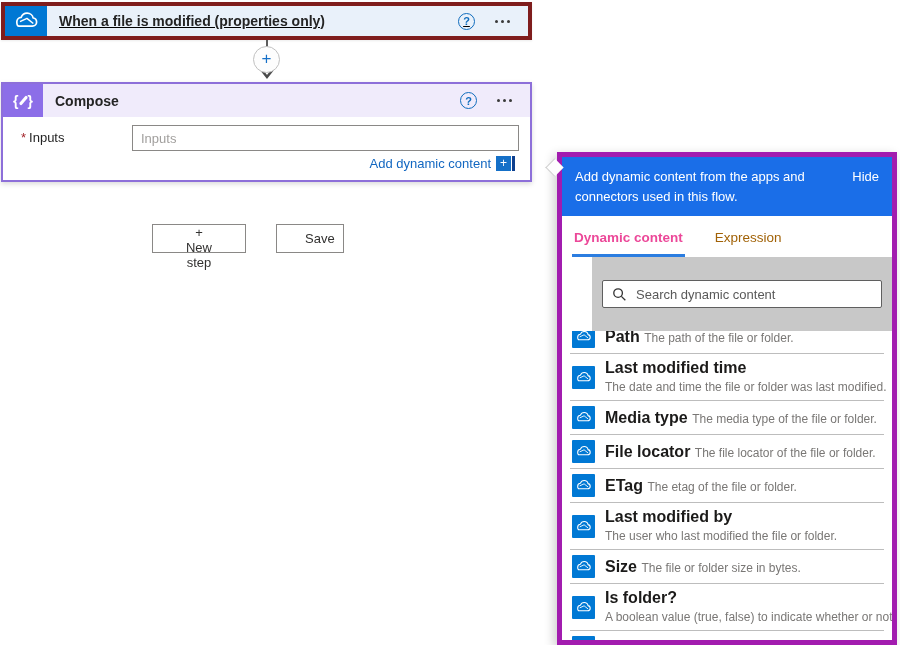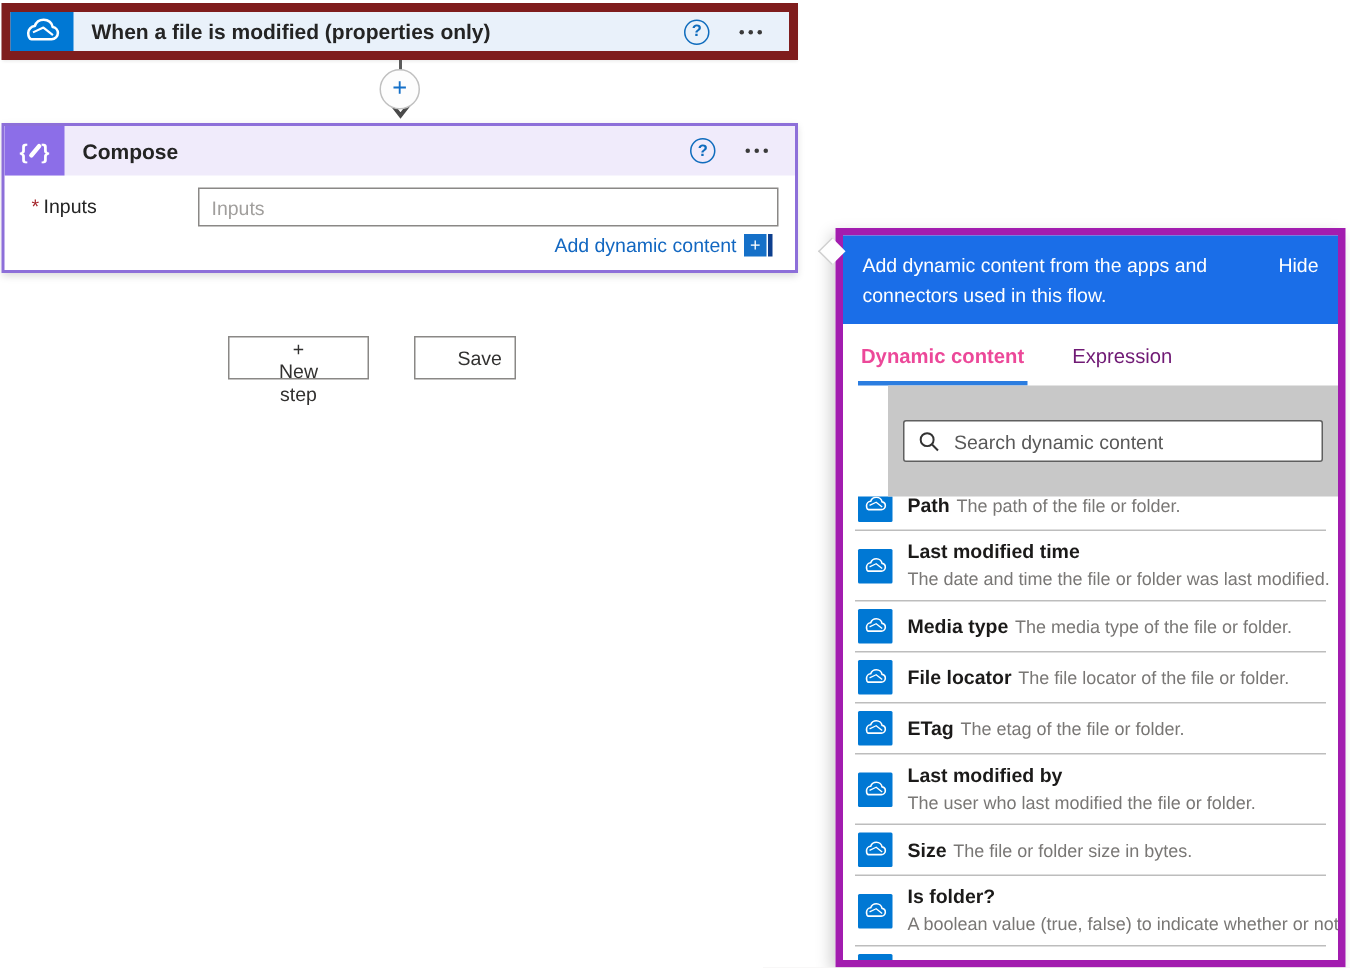--- a/index.html
+++ b/index.html
@@ -2,22 +2,22 @@
 <html><head>
 <meta charset="utf-8">
 <style>
   * { margin:0; padding:0; box-sizing:border-box; }
   html,body { background:#f3f2f1; }
   body { font-family:"Liberation Sans", sans-serif; }
   .canvas { position:relative; width:900px; height:645px; background:#ffffff; overflow:hidden; }
 
   
   .trigger-card { position:absolute; left:1px; top:2px; width:531px; height:38px;
-    background:#e9f1fa; border:6px solid #7f1d1d; display:flex; align-items:stretch;
-    box-shadow:0 1px 2px rgba(0,0,0,.08); }
+    background:#e9f1fa; border:4px solid #7f1d1d; display:flex; align-items:stretch;
+    box-shadow:0 1px 2px rgba(0,0,0,.08);text-decoration:underline; }
   .trigger-icon { width:42px; background:#0078d4; display:flex; align-items:center; justify-content:center; flex:0 0 42px; }
   .card-title { font-size:14px; font-weight:600; color:#242424; padding-left:12px; align-self:center; flex:1;
     white-space:nowrap; overflow:hidden; }
   .help-icon { width:17px; height:17px; border:1.4px solid #0f6cbd; border-radius:50%; color:#0f6cbd;
     font-size:11px; font-weight:600; display:flex; align-items:center; justify-content:center;
     align-self:center; margin-right:18px; cursor:pointer; }
   .dots { display:flex; gap:3px; align-self:center; margin-right:16px; cursor:pointer; padding:4px 2px; }
   .dots i { width:3px; height:3px; border-radius:50%; background:#3a3a3a; }
 
   
@@ -60,36 +60,36 @@
   
   .pointer { position:absolute; left:548px; top:161px; width:13px; height:13px; background:#fefefe;
     border-left:1px solid #cfcfcf; border-bottom:1px solid #cfcfcf; transform:rotate(45deg); z-index:6; }
   .panel { position:absolute; left:557px; top:152px; width:340px; height:493px; background:#ffffff;
     border:5px solid #a21caf; box-shadow:-3px 3px 10px rgba(0,0,0,.2); display:flex;
     flex-direction:column; z-index:5; }
   .banner { background:#1a6ee8; color:#ffffff; font-size:13px; line-height:1.5; padding:10px 50px 10px 13px;
     position:relative; flex:0 0 auto; }
   .hide-link { position:absolute; right:13px; top:10px; color:#ffffff; font-size:13px; cursor:pointer; }
   .tabs { display:flex; gap:28px; padding:0 10px; height:41px; align-items:flex-end; flex:0 0 auto; }
-  .tab { font-size:13.5px; color:#701a75; padding:0 2px 9px 2px; cursor:pointer; border-bottom:3px solid transparent; }
+  .tab { font-size:13.5px; color:#a16207; padding:0 2px 9px 2px; cursor:pointer; border-bottom:3px solid transparent; }
   .tab.active { font-weight:700; color:#ec4899; border-bottom-color:#2b7de0; }
   .search-row { background:#c8c8c8; padding:23px 10px; position:relative; z-index:2; flex:0 0 auto;margin-left:30px; }
   .search-box { background:#ffffff; border:1px solid #5f5f5f; border-radius:2px; height:28px;
     display:flex; align-items:center; padding:0 9px; gap:9px; }
   .search-input { border:none; outline:none; flex:1; font-size:13px; color:#242424;
     font-family:"Liberation Sans", sans-serif; }
   .search-input::placeholder { color:#595959; }
   .dc-list { flex:1; overflow:hidden; background:#ffffff; position:relative; z-index:1; }
   .dc-item { display:flex; align-items:center; gap:10px; margin:0 8px; padding:5px 2px; cursor:pointer; }
   .dc-item + .dc-item { border-top:1px solid #bdbdbd; }
   .dc-item:first-child { margin-top:-11px; }
   .dc-ico { width:23px; height:23px; background:#0078d4; border-radius:1px; flex:0 0 23px;
     display:flex; align-items:center; justify-content:center; }
   .dc-text { flex:1; min-width:0; }
-  .dc-title { font-size:13px; font-weight:700; color:#1b1a19; line-height:15px; white-space:nowrap;
+  .dc-title { font-size:16px; font-weight:700; color:#1b1a19; line-height:15px; white-space:nowrap;
     overflow:hidden; text-overflow:ellipsis; }
   .dc-desc { font-size:12px; color:#797775; line-height:14px; margin-top:2px; white-space:nowrap;
     overflow:hidden; text-overflow:ellipsis; }
 </style>
 </head>
 <body>
 
 <svg width="0" height="0" style="position:absolute">
   <defs>
     <g id="cloud-glyph">

